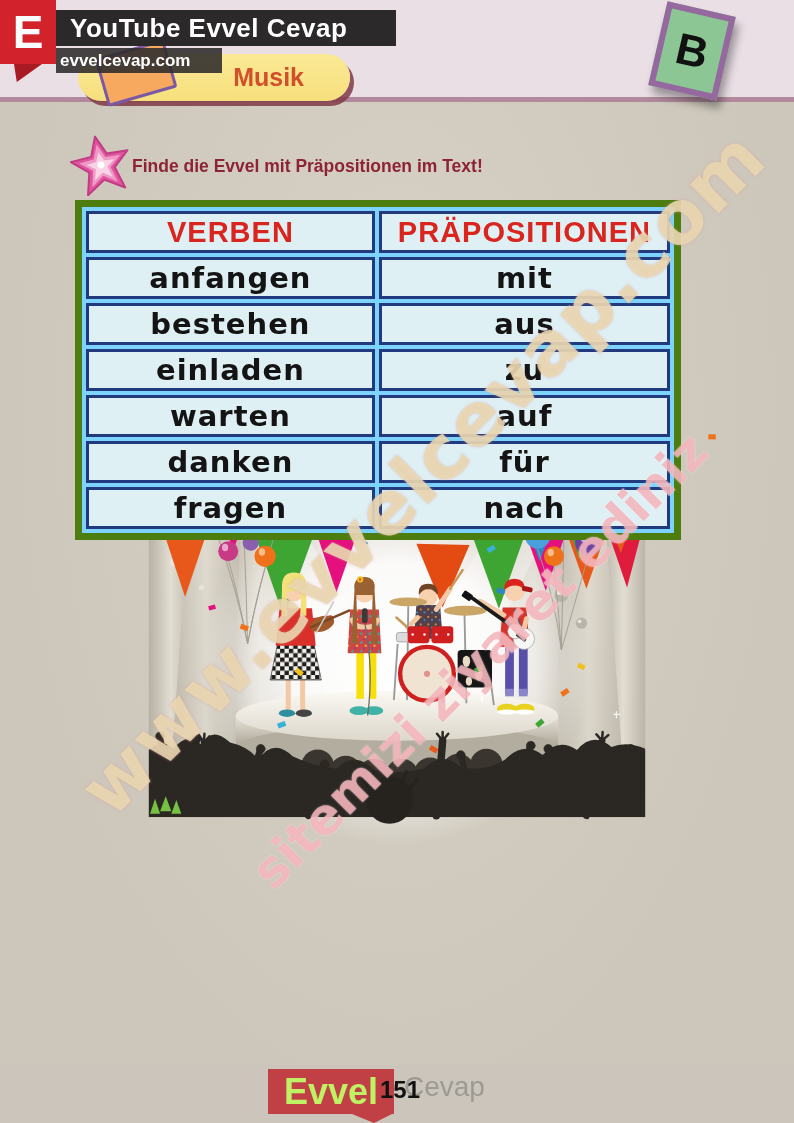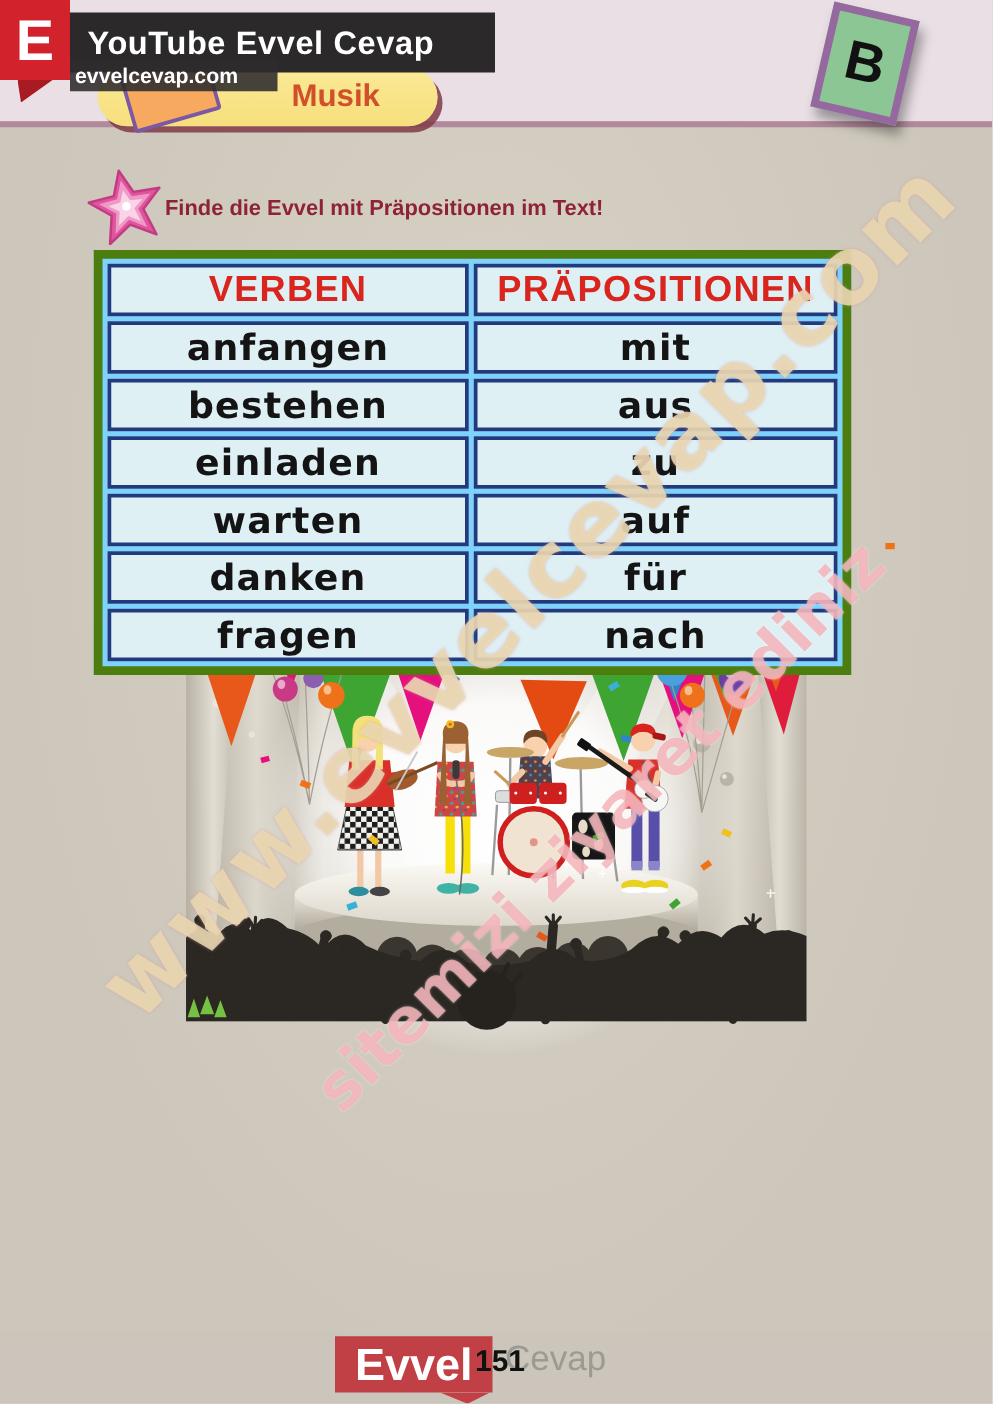--- a/index.html
+++ b/index.html
@@ -8,21 +8,21 @@
   
   .bg-top{position:absolute;left:0;top:0;width:794px;height:97px;background:#e9dfe5;}
   .bg-line{position:absolute;left:0;top:97px;width:794px;height:5px;background:#b2899c;}
   .bg-main{position:absolute;left:0;top:102px;width:794px;height:1021px;
            background:radial-gradient(ellipse at 50% 30%, #d8d2c6 0%, #cdc7bb 70%);}
   
   .logo-e{position:absolute;left:0;top:0;width:56px;height:64px;background:#d2222b;z-index:40;
           display:flex;align-items:center;justify-content:center;color:#fff;font-size:46px;font-weight:bold;}
   .logo-e-tail{position:absolute;left:14px;top:64px;width:28px;height:18px;background:#a91b22;z-index:40;
           clip-path:polygon(0 0,100% 0,10% 100%);}
-  .titlebar{position:absolute;left:56px;top:10px;width:340px;height:48px;background:#2b292a;z-index:39;
+  .titlebar{position:absolute;left:56px;top:10px;width:340px;height:36px;background:#2b292a;z-index:39;
             display:flex;align-items:center;padding-left:14px;box-sizing:border-box;
             color:#fff;font-size:26px;font-weight:600;letter-spacing:.5px;}
   .sitebar{position:absolute;left:56px;top:48px;width:166px;height:25px;background:rgba(45,43,44,.88);z-index:39;
            display:flex;align-items:center;padding-left:4px;box-sizing:border-box;
            color:#fff;font-size:17px;font-weight:600;}
   .musik-banner{position:absolute;left:78px;top:54px;width:272px;height:47px;background:linear-gradient(#fbe996,#f6df7c);
            border-radius:24px;box-shadow:4px 5px 0 rgba(128,58,70,.85);z-index:30;
            display:flex;align-items:center;justify-content:flex-end;padding-right:46px;box-sizing:border-box;
            color:#d14f2b;font-size:25px;font-weight:bold;}
   .musik-card{position:absolute;left:100px;top:48px;width:66px;height:44px;background:#f6a95f;
@@ -49,21 +49,21 @@
              font-family:"DejaVu Sans","Liberation Sans",sans-serif;text-align:center;}
   .wm1{left:-30px;top:462px;width:840px;font-size:74px;letter-spacing:2px;
        color:rgba(234,217,178,.85);text-shadow:0 0 3px rgba(214,150,150,.55);transform:rotate(-45deg);}
   .wm2{left:130px;top:632px;width:700px;font-size:50px;
        color:rgba(242,174,180,.8);text-shadow:0 0 2px rgba(255,255,255,.5);transform:rotate(-45deg);}
   
   .illustration{position:absolute;left:0;top:400px;z-index:5;}
   
   .footer-strip{position:absolute;left:0;top:1065px;width:794px;height:58px;background:#cbc5bb;z-index:25;}
   .brand-left{position:absolute;left:268px;top:1069px;width:126px;height:45px;background:#c04045;z-index:27;
-              display:flex;align-items:center;justify-content:center;color:#ffffff;font-size:36px;font-weight:bold;}
+              display:flex;align-items:center;justify-content:center;color:#bef264;font-size:36px;font-weight:bold;}
   .brand-tail{position:absolute;left:352px;top:1114px;width:40px;height:9px;background:#c04045;z-index:27;
               clip-path:polygon(0 0,100% 0,55% 100%);}
   .brand-right{position:absolute;left:404px;top:1071px;z-index:26;color:#9d9a94;font-size:28px;font-weight:normal;}
   .page-number{position:absolute;left:380px;top:1076px;z-index:28;color:#111;font-size:24px;font-weight:bold;}
 </style>
 </head>
 <body>
 
 <div class="page">
   <div class="bg-top"></div>

